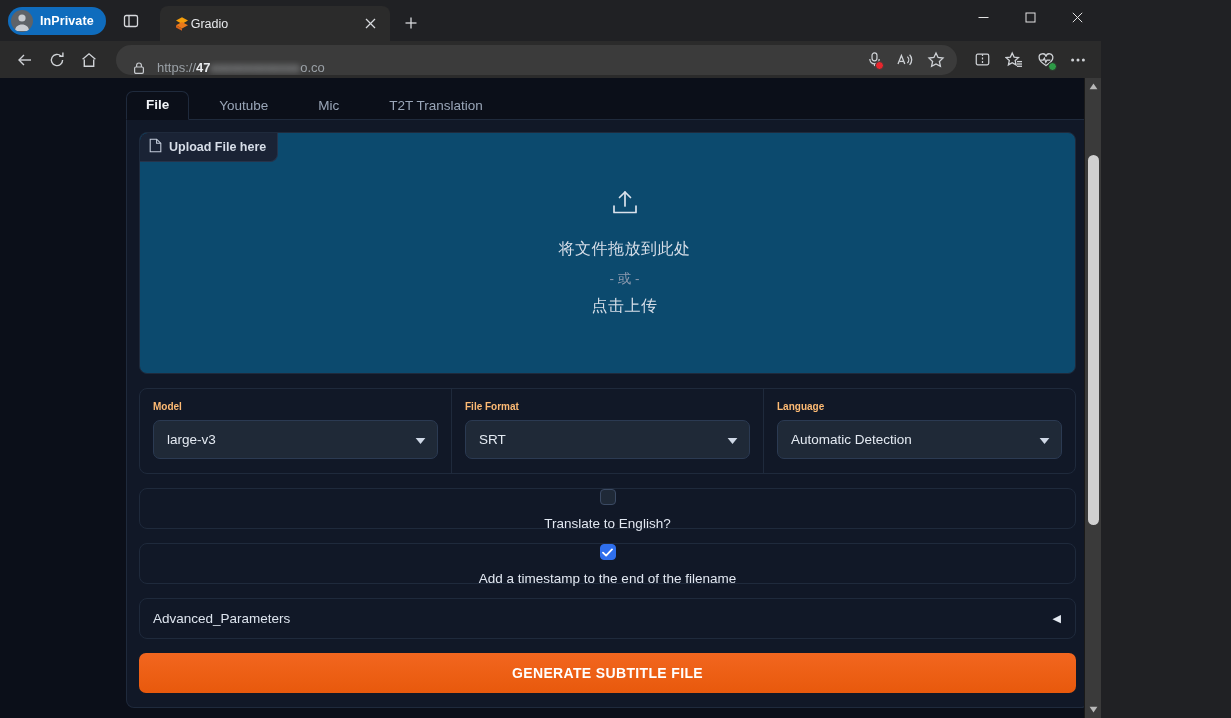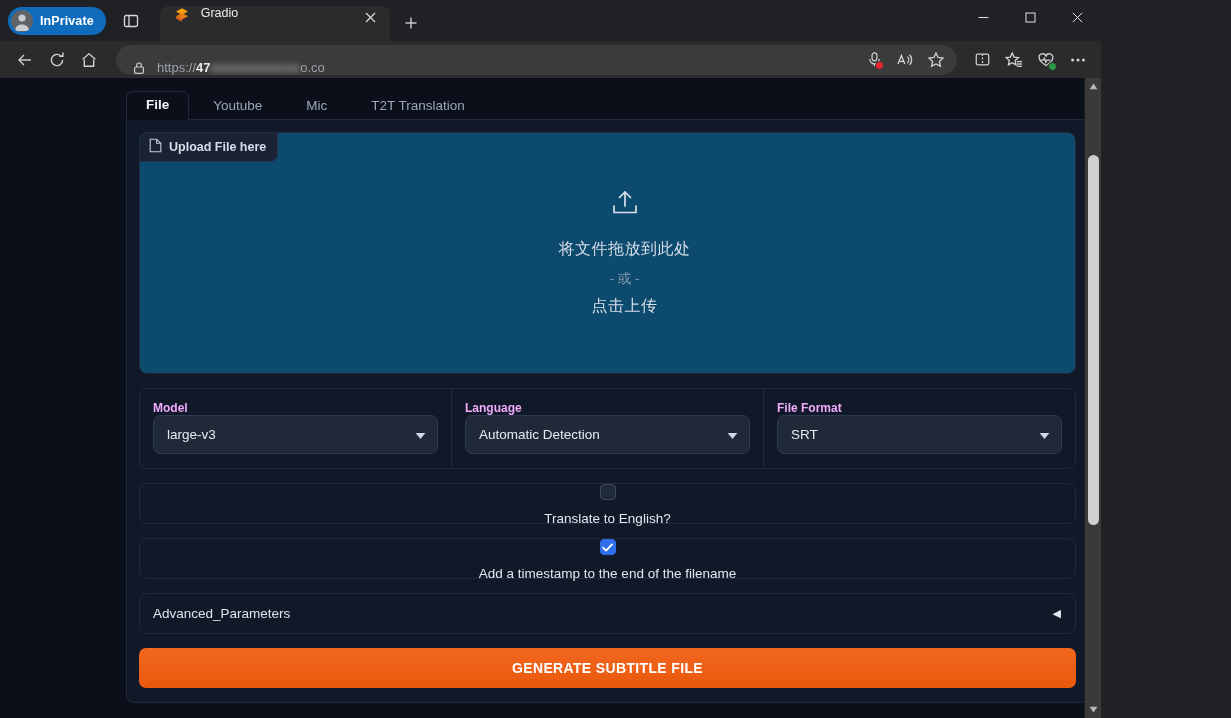--- a/index.html
+++ b/index.html
@@ -73,22 +73,22 @@
     margin-bottom: 0;
     height: 41px;
   }
 
   .tab {
     width: 230px;
     height: 35px;
     background: #2b2b2b;
     border-radius: 8px 8px 0 0;
     display: flex;
+    align-items: center;
     padding: 0 8px 0 14px;
-    gap: 10px;
     position: relative;
     cursor: pointer;
   }
   .tab-favicon { width: 17px; height: 17px; flex: none; display:flex; align-items:center; justify-content:center;}
   .tab-title {
     color: #e8eaed;
     font-size: 12.5px;
     flex: 1;
     white-space: nowrap;
     overflow: hidden;
@@ -210,21 +210,21 @@
     top: 0;
     width: 963px;
     min-height: 100%;
     background: #0b0f19;
     padding-top: 12px;
   }
 
   .gr-tabs {
     display: flex;
     align-items: flex-end;
-    gap: 4px;
+    gap: 10px;
     border-bottom: 1px solid #1f2a3c;
     padding-left: 0;
     height: 30px;
   }
   .gr-tab {
     padding: 5px 19px 7px 19px;
     font-size: 13.5px;
     color: #9aa6b8;
     cursor: pointer;
     border: 1px solid transparent;
@@ -313,24 +313,24 @@
     background: #111827;
     overflow: hidden;
   }
   .field {
     flex: 1;
     padding: 12px 13px 14px 13px;
     border-right: 1px solid #1f2a3c;
   }
   .field:last-child { border-right: none; }
   .field-label {
-    color: #f0abfc;
-    font-size: 12px;
+    color: #fdba74;
+    font-size: 10px;
     font-weight: 600;
-    margin-bottom: 0;
+    margin-bottom: 8px;
   }
   .select {
     height: 39px;
     background: #1f2937;
     border: 1px solid #2b3a52;
     border-radius: 7px;
     display: flex;
     align-items: center;
     padding: 0 11px 0 13px;
     cursor: pointer;
@@ -651,41 +651,41 @@
               <div class="select">
                 <span class="select-value">large-v3</span>
                 <span>
                   <svg width="11" height="8" viewBox="0 0 11 8">
                       <polygon points="0.6,1 10.4,1 5.5,7" fill="#cfd8e6"></polygon>
                     </svg>
                 </span>
               </div>
             </div>
             <div class="field">
+              <div class="field-label">File Format</div>
+              <div class="select">
+                <span class="select-value">SRT</span>
+                <span>
+                  <svg width="11" height="8" viewBox="0 0 11 8">
+                      <polygon points="0.6,1 10.4,1 5.5,7" fill="#cfd8e6"></polygon>
+                    </svg>
+                </span>
+              </div>
+            </div>
+            <div class="field">
               <div class="field-label">Language</div>
               <div class="select">
                 <span class="select-value">Automatic Detection</span>
                 <span>
                   <svg width="11" height="8" viewBox="0 0 11 8">
                       <polygon points="0.6,1 10.4,1 5.5,7" fill="#cfd8e6"></polygon>
                     </svg>
                 </span>
               </div>
             </div>
-            <div class="field">
-              <div class="field-label">File Format</div>
-              <div class="select">
-                <span class="select-value">SRT</span>
-                <span>
-                  <svg width="11" height="8" viewBox="0 0 11 8">
-                      <polygon points="0.6,1 10.4,1 5.5,7" fill="#cfd8e6"></polygon>
-                    </svg>
-                </span>
-              </div>
-            </div>
           </div>
 
           <div class="check-row">
             <span class="cb"></span>
             <span class="check-label">Translate to English?</span>
           </div>
 
           <div class="check-row">
             <span class="cb checked">
               <svg width="11" height="9" viewBox="0 0 11 9" stroke="#ffffff" stroke-width="1.8" fill="none" stroke-linecap="round" stroke-linejoin="round">

